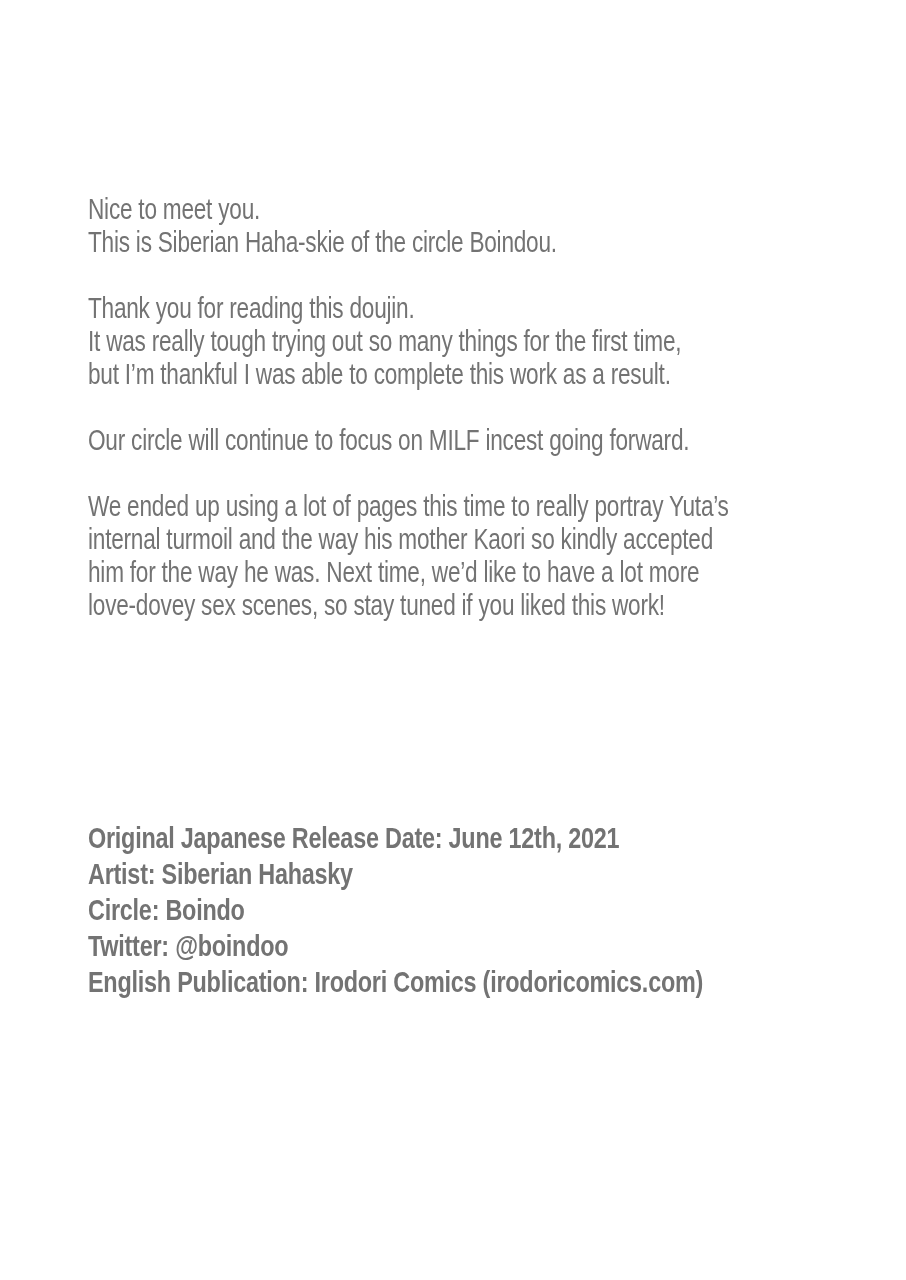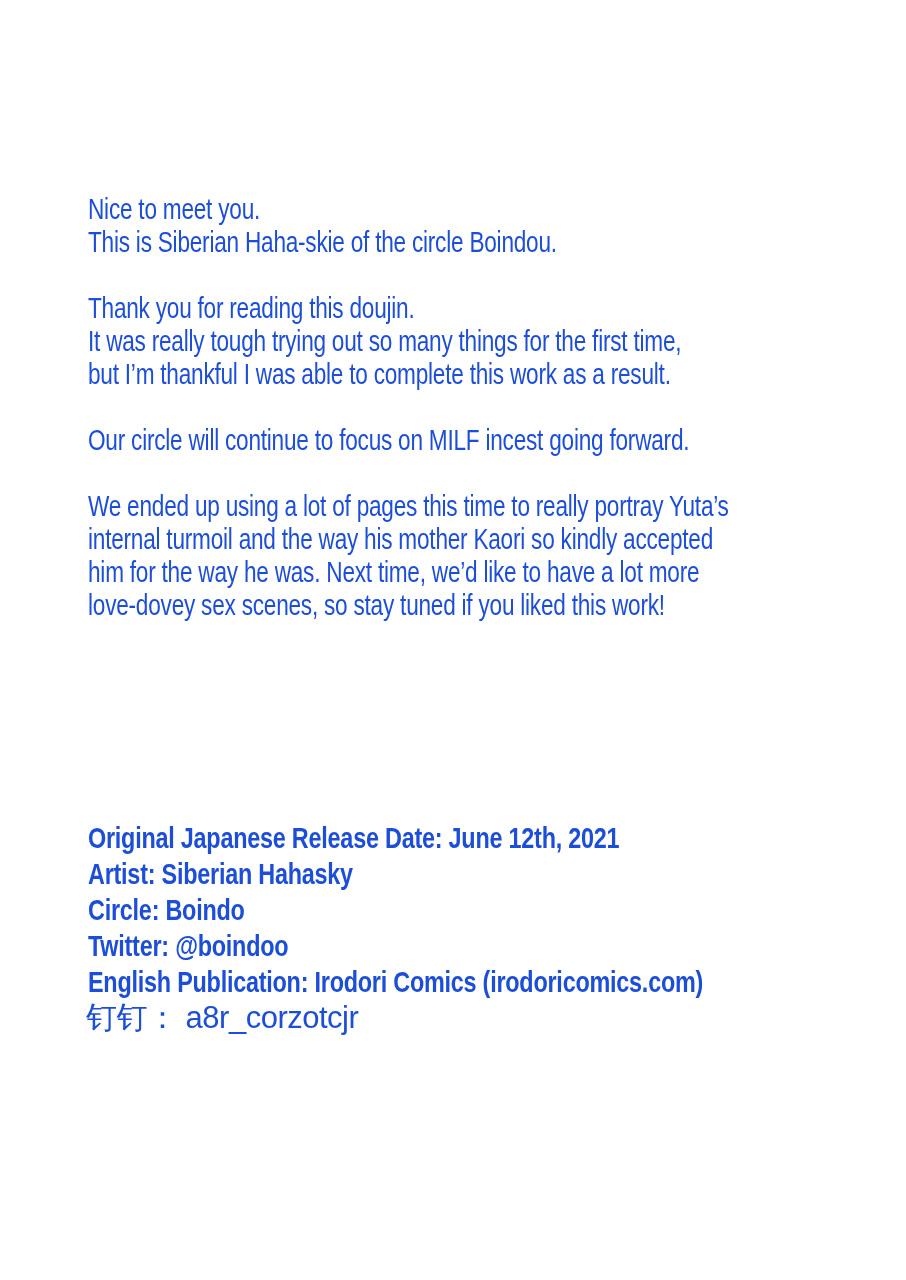--- a/index.html
+++ b/index.html
@@ -6,21 +6,21 @@
     margin: 0;
     padding: 0;
     background: #ffffff;
   }
   .page {
     position: relative;
     width: 906px;
     height: 1280px;
     background: #ffffff;
     overflow: hidden;
-    color: #1d4ed8;
+    color: #737373;
     font-family: "Liberation Sans", "DejaVu Sans", sans-serif;
   }
   
   .intro {
     position: absolute;
     left: 88px;
     top: 193px;
     width: 960px;
     transform: scaleX(0.78);
     transform-origin: 0 0;
@@ -95,16 +95,15 @@
 
   <section class="credits-bold">
     <span class="line">Original Japanese Release Date: June 12th, 2021</span>
     <span class="line">Artist: Siberian Hahasky</span>
     <span class="line">Circle: Boindo</span>
     <span class="line">Twitter: @boindoo</span>
     <span class="line">English Publication: Irodori Comics (irodoricomics.com)</span>
   </section>
 
   <section class="credits-cjk">
-    <span class="line">钉钉： a8r_corzotcjr</span>
   </section>
 
 </div>
 
 </body></html>

